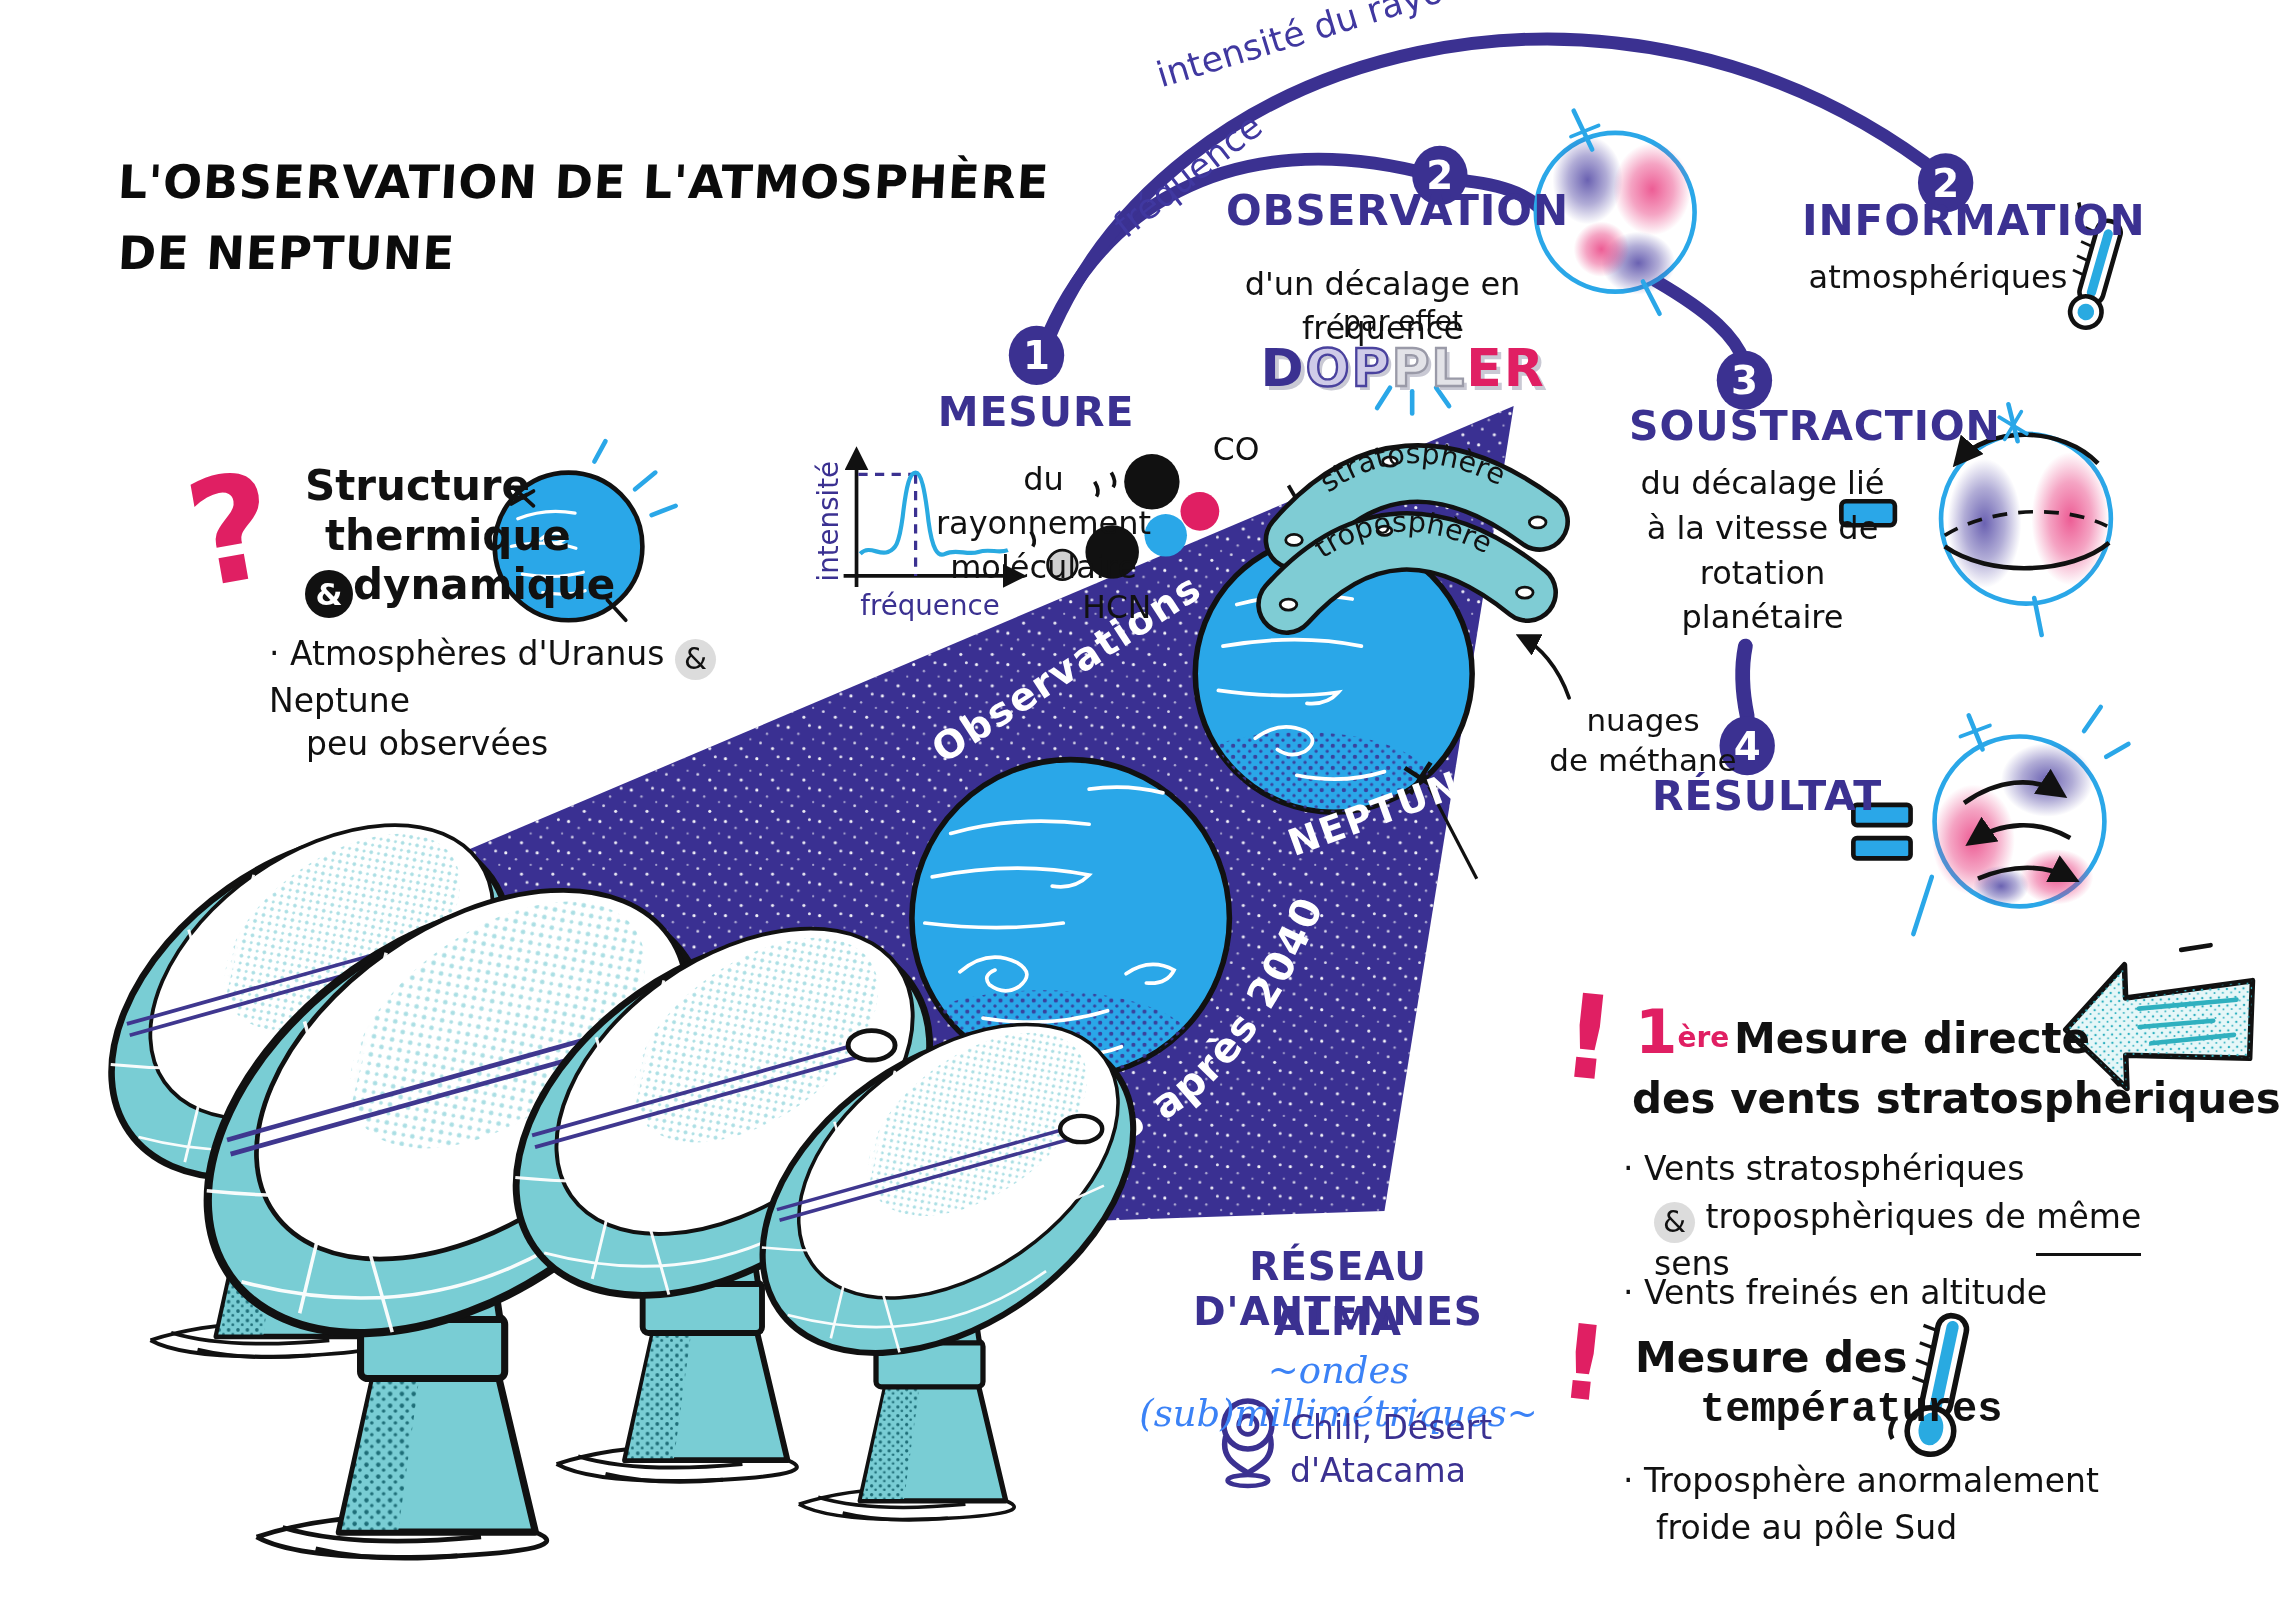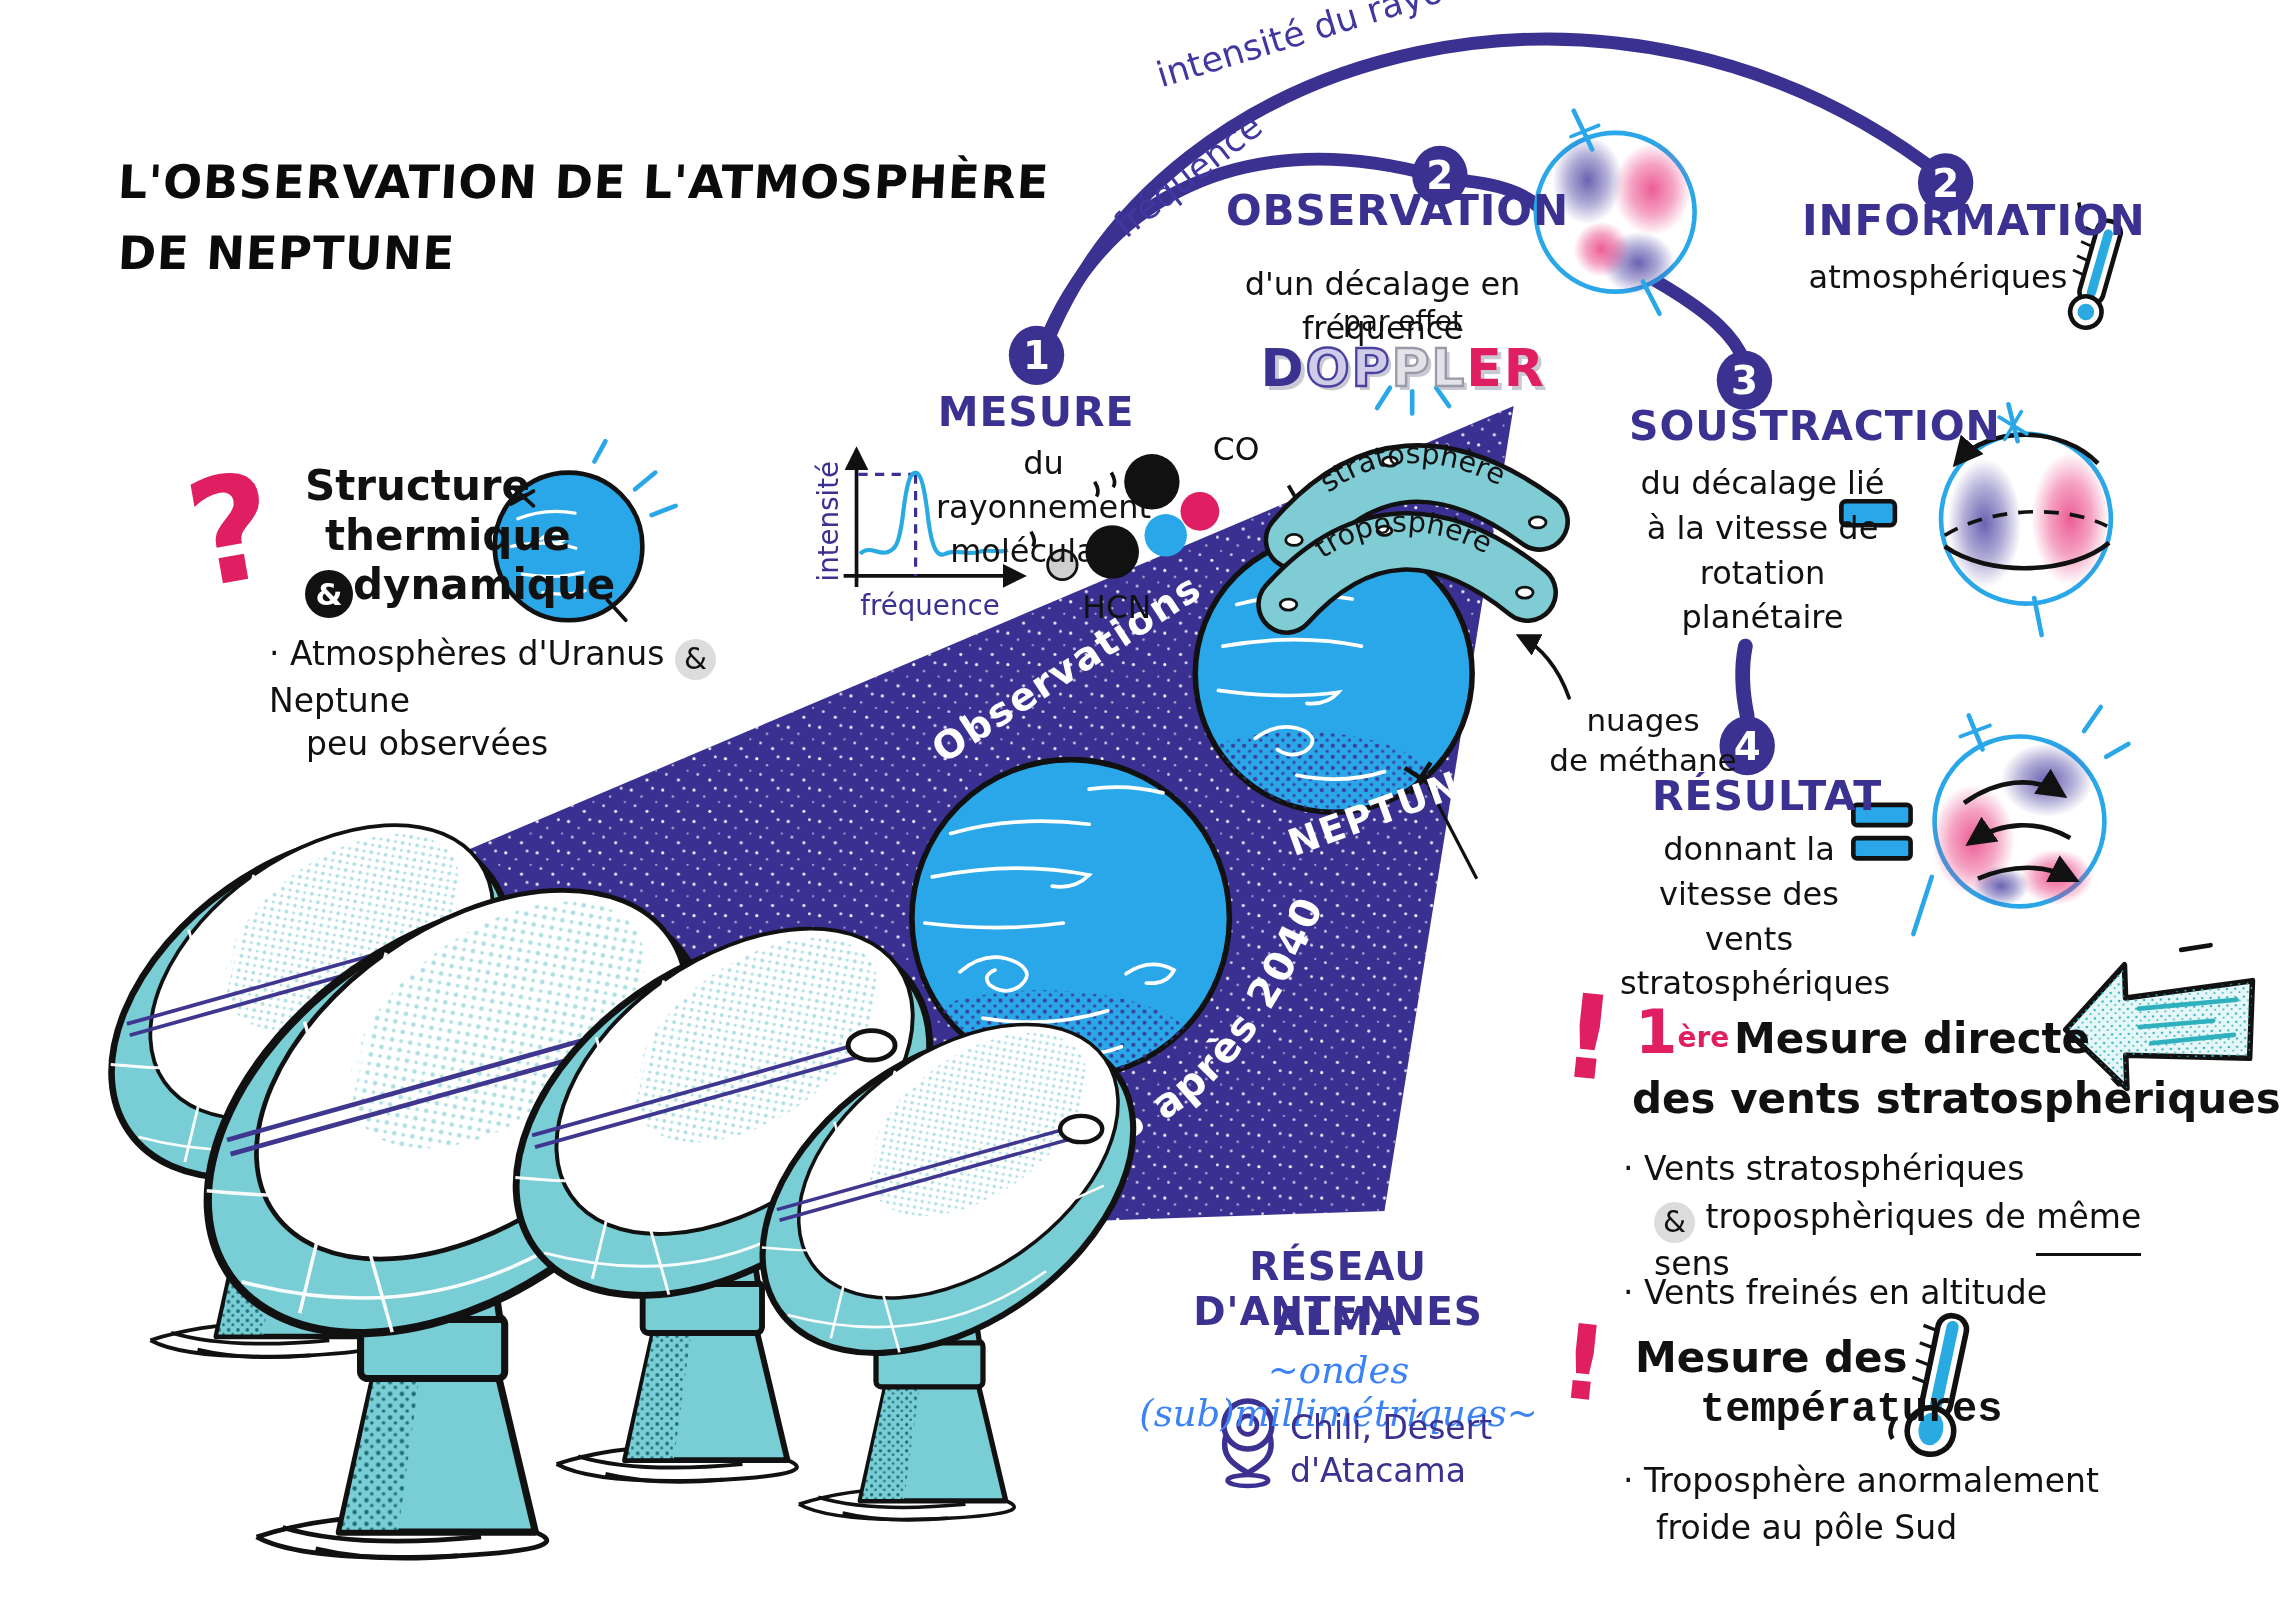--- a/index.html
+++ b/index.html
@@ -393,21 +393,21 @@
 
 <div class="abs bullet" style="left:269px;top:633px;width:517px;">
   <span>· Atmosphères d'Uranus</span> <span class="amp-gray">&amp;</span> <span>Neptune</span>
   <div style="margin-left:37px;">peu observées</div>
 </div>
 
 <div class="abs arc-label" style="left:1152px;top:57px;transform:rotate(-17deg);">intensité du rayonnement</div>
 <div class="abs arc-label" style="left:1106px;top:214px;transform:rotate(-38deg);">fréquence</div>
 
 <div class="abs h-ind" style="left:937px;top:388px;width:198px;font-size:41px;">MESURE</div>
-<div class="abs desc center" style="left:928px;top:441px;width:231px;">
+<div class="abs desc center" style="left:928px;top:457px;width:231px;">
   <div>du rayonnement</div>
       <div>moléculaire</div>
 </div>
 
 <div class="abs h-ind" style="left:1226px;top:186px;width:308px;font-size:42px;">OBSERVATION</div>
 <div class="abs desc center" style="left:1198px;top:262px;width:369px;">d'un décalage en fréquence</div>
 <div class="abs center" style="left:1200px;top:305px;width:406px;">
   <span class="hand" style="font-size:28px;">par effet</span>
   <span class="doppler">
     <span class="d-solid">D</span><span class="d-out">O</span><span class="d-out">P</span><span class="d-outg">P</span><span class="d-outg">L</span><span class="d-pink">E</span><span class="d-pink">R</span>
@@ -420,25 +420,20 @@
 </div>
 
 <div class="abs h-ind" style="left:1629px;top:402px;width:268px;font-size:41px;">SOUSTRACTION</div>
 <div class="abs desc center" style="left:1626px;top:461px;width:273px;line-height:1.4;">
   <div>du décalage lié</div>
       <div>à la vitesse de</div>
       <div>rotation planétaire</div>
 </div>
 
 <div class="abs h-ind" style="left:1652px;top:772px;width:194px;font-size:41px;">RÉSULTAT</div>
-<div class="abs desc center" style="left:1620px;top:827px;width:258px;line-height:1.4;">
-  <div>donnant la</div>
-      <div>vitesse des vents</div>
-      <div>stratosphériques</div>
-</div>
 
 <div class="abs desc center" style="left:1532px;top:700px;width:222px;line-height:1.3;font-size:31px;">
   <div>nuages</div>
       <div>de méthane</div>
 </div>
 
 <div class="abs h-ind" style="left:1149px;top:1244px;width:378px;font-size:39px;">RÉSEAU D'ANTENNES</div>
 <div class="abs h-ind" style="left:1149px;top:1299px;width:378px;font-size:39px;">ALMA</div>
 <div class="abs script center" style="left:1094px;top:1349px;width:489px;font-size:37px;">~ondes (sub)millimétriques~</div>
 <div class="abs" style="left:1290px;top:1407px;width:305px;font-size:33px;color:#3b3191;line-height:1.3;">

